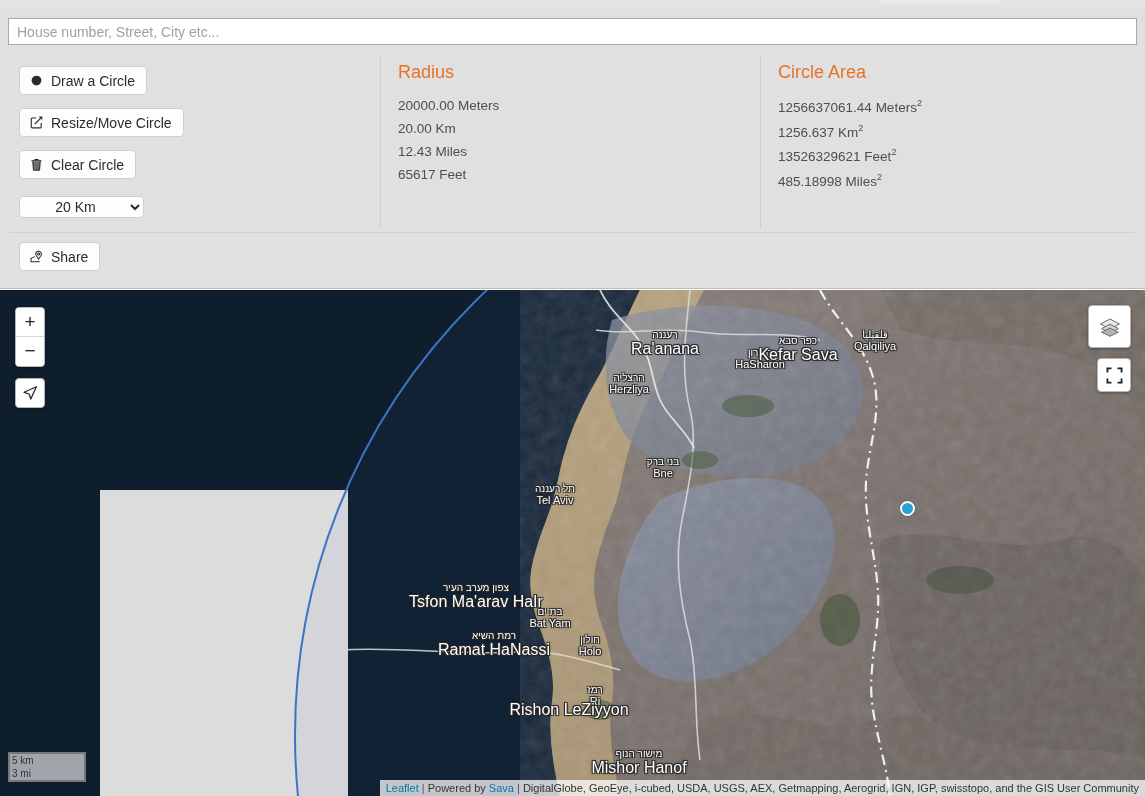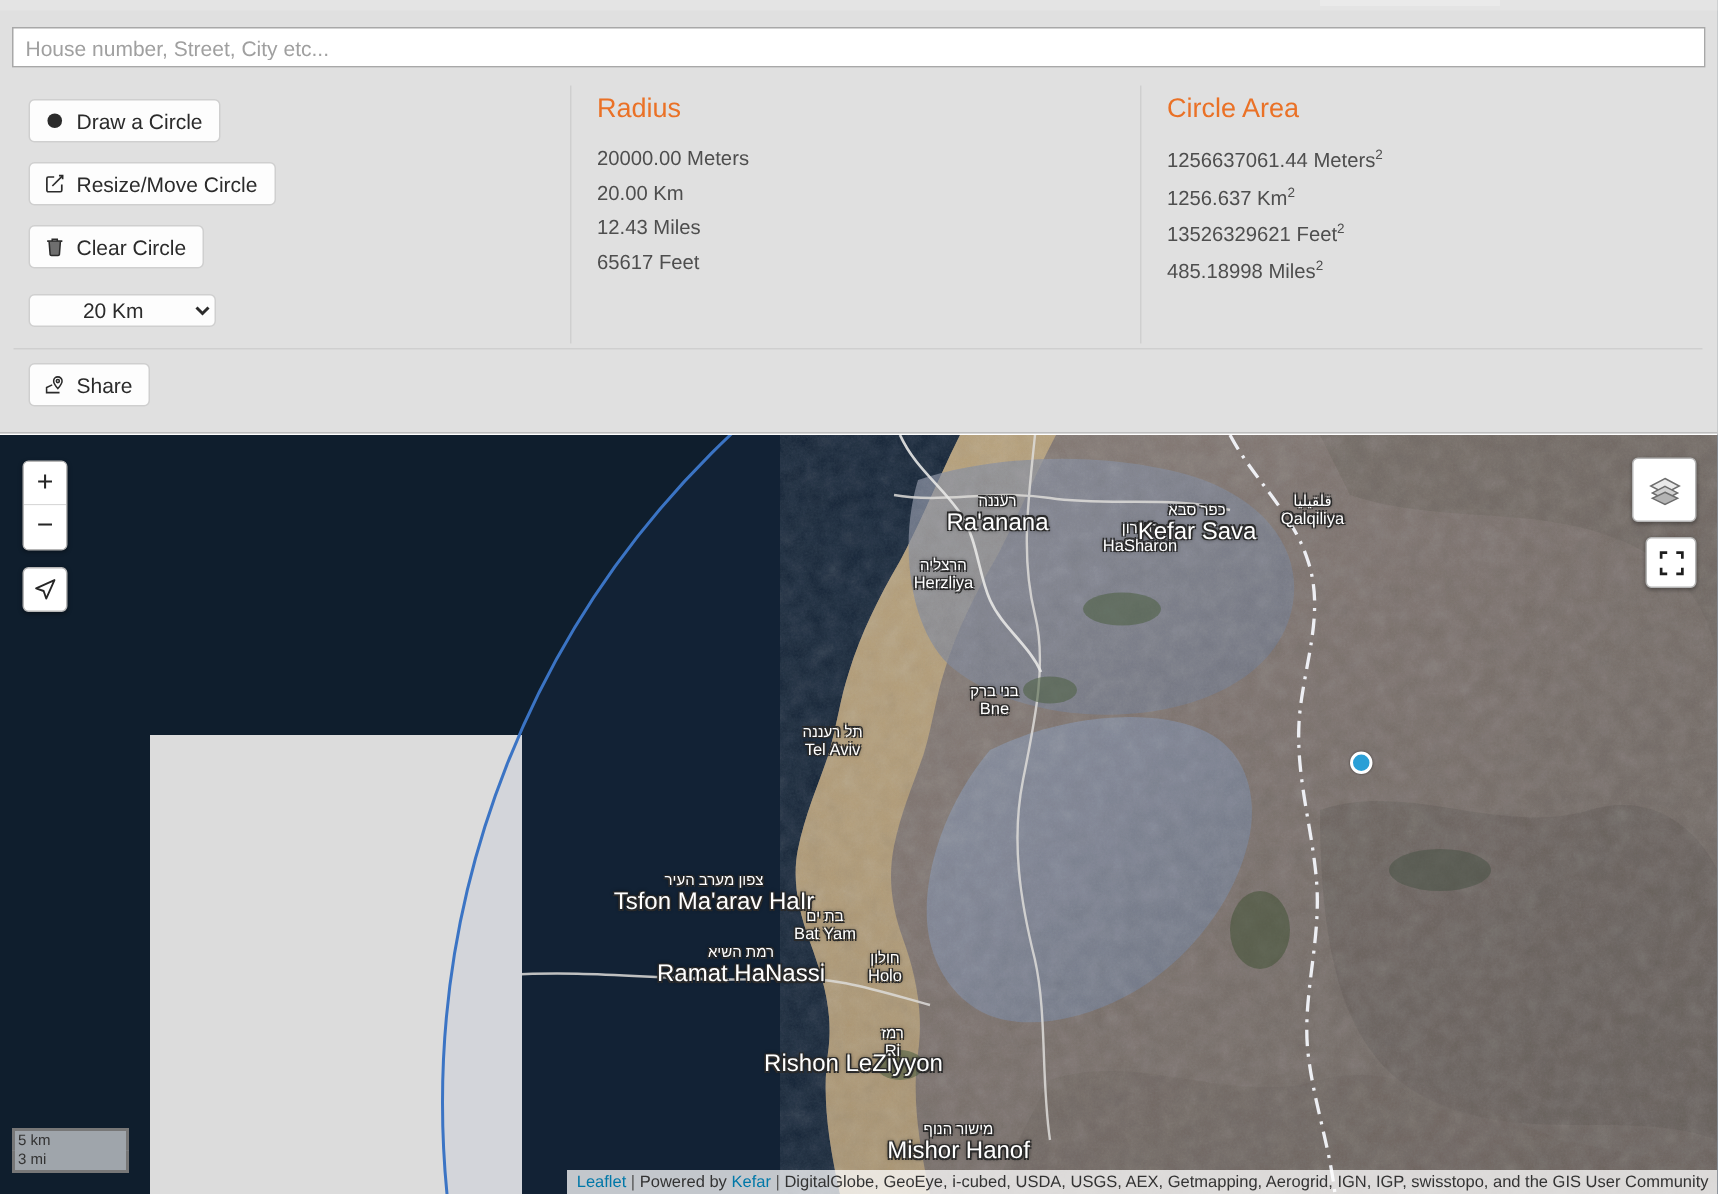--- a/index.html
+++ b/index.html
@@ -521,16 +521,16 @@
         </svg>
       </div>
     </div>
 
     <div id="scale">
       <div class="sline top">5 km</div>
       <div class="sline">3 mi</div>
     </div>
 
     <div id="attrib">
-      <a>Leaflet</a><span class="sep"> | </span><span>Powered by</span> <a>Kefar</a><span class="sep"> | </span><span>DigitalGlobe, GeoEye, i-cubed, USDA, USGS, AEX, Getmapping, Aerogrid, IGN, IGP, swisstopo, and the GIS User Community</span>
+      <a>Leaflet</a><span class="sep"> | </span><span>Powered by</span> <a>Sava</a><span class="sep"> | </span><span>DigitalGlobe, GeoEye, i-cubed, USDA, USGS, AEX, Getmapping, Aerogrid, IGN, IGP, swisstopo, and the GIS User Community</span>
     </div>
   </div>
 </div>
 
 </body></html>

